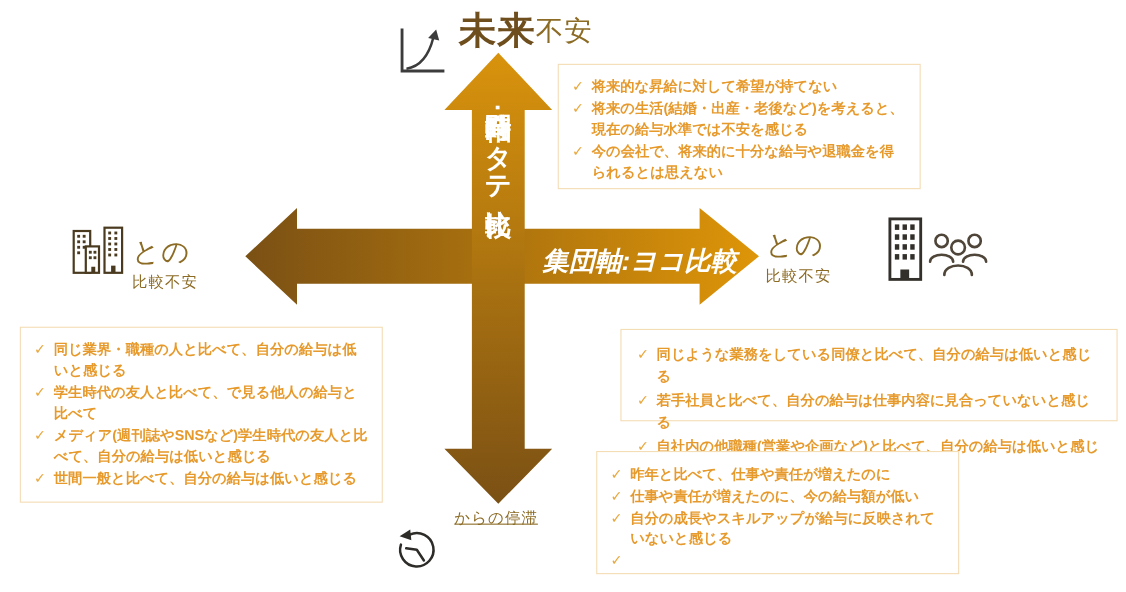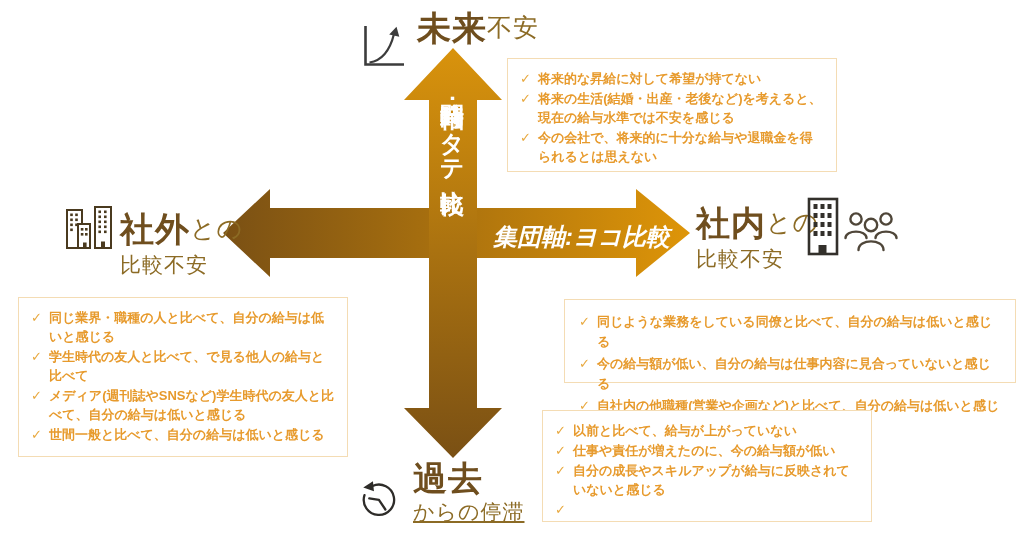--- a/index.html
+++ b/index.html
@@ -19,21 +19,21 @@
     writing-mode:vertical-rl; text-orientation:upright; letter-spacing:1px;
   }
   .axis-label.horizontal {
     left:493px; top:221px; font-size:24px; letter-spacing:0px;font-style:italic;
   }
 
   
   .title-row { display:flex; align-items:flex-start; white-space:nowrap; }
   .title-big { font-size:34px; font-weight:bold; color:#6F4E1E; letter-spacing:1px; line-height:1.05; }
   .title-small { font-size:25px; color:#8C6B25; letter-spacing:1px; }
-  .title-sub { font-size:21px; color:#8C6B25; letter-spacing:1px; margin-top:3px; white-space:nowrap; }
+  .title-sub { font-size:14px; color:#8C6B25; letter-spacing:1px; margin-top:3px; white-space:nowrap; }
 
   
   .note-box {
     position:absolute; background:#ffffff; border:1px solid #F4DCB4;
     box-sizing:border-box; padding:9px 12px;
   }
   .note-list { margin:0; padding:0; list-style:none; }
   .note-item {
     display:flex; gap:7px; color:#E79A2C; font-size:13px;
     line-height:19px; margin:1px 0; font-weight:bold;
@@ -109,29 +109,27 @@
         <rect x="16.8" y="24" width="2.6" height="2.6"></rect>
           <rect x="21" y="24" width="2.6" height="2.6"></rect>
         <rect x="16.8" y="29" width="2.6" height="2.6"></rect>
           <rect x="21" y="29" width="2.6" height="2.6"></rect>
         <rect x="19" y="38.5" width="3.6" height="5.5"></rect>
       </g>
     </svg>
   </div>
   <div class="abs" style="left:120px; top:212px;">
     <div class="title-row">
-      <span class="title-big">社外</span>
       <span class="title-small">との</span>
     </div>
     <div class="title-sub">比較不安</div>
   </div>
 
   <div class="abs" style="left:696px; top:206px;">
     <div class="title-row">
-      <span class="title-big">社内</span>
       <span class="title-small">との</span>
     </div>
     <div class="title-sub">比較不安</div>
   </div>
   <div class="abs" style="left:799px; top:196px;">
     <svg class="icon" width="47" height="61" viewBox="0 0 47 61">
       <rect x="10" y="3" width="28" height="55" fill="none" stroke="#33302B" stroke-width="2.6"></rect>
       <g fill="#33302B">
         <rect x="14.5" y="8" width="4" height="5"></rect>
           <rect x="21.5" y="8" width="4" height="5"></rect>
@@ -161,23 +159,20 @@
   </div>
 
   <div class="abs" style="left:355px; top:475px;">
     <svg class="icon" width="46" height="46" viewBox="0 0 50 50" fill="none" stroke="#2E2C29" stroke-width="2.5" stroke-linecap="round">
       <path d="M19 12 A16.5 16.5 0 1 1 10.3 21.9"></path>
       <polygon points="9,13.5 19.5,6.8 20.6,17.6" fill="#2E2C29" stroke="none"></polygon>
       <path d="M26 27 L15.5 25.5 M26 27 L33 37.5"></path>
     </svg>
   </div>
   <div class="abs" style="left:413px; top:461px;">
-    <div class="title-row">
-      <span class="title-big">過去</span>
-    </div>
     <div class="title-sub" style="margin-top:1px;text-decoration:underline;">からの停滞</div>
   </div>
 
   <div class="note-box" style="left:507px; top:58px; width:330px; height:114px;">
     <ul class="note-list">
       <li class="note-item">
           <span class="check">✓</span>
           <span>将来的な昇給に対して希望が持てない</span>
         </li>
       <li class="note-item">
@@ -213,34 +208,34 @@
   </div>
 
   <div class="note-box wide" style="left:564px; top:299px; width:452px; height:84px; padding:10px 14px;">
     <ul class="note-list">
       <li class="note-item">
           <span class="check">✓</span>
           <span>同じような業務をしている同僚と比べて、自分の給与は低いと感じる</span>
         </li>
       <li class="note-item">
           <span class="check">✓</span>
-          <span>今の給与額が低い、自分の給与は仕事内容に見合っていないと感じる</span>
+          <span>若手社員と比べて、自分の給与は仕事内容に見合っていないと感じる</span>
         </li>
       <li class="note-item">
           <span class="check">✓</span>
           <span>自社内の他職種(営業や企画など)と比べて、自分の給与は低いと感じる</span>
         </li>
     </ul>
   </div>
 
   <div class="note-box" style="left:542px; top:410px; width:330px; height:112px;">
     <ul class="note-list">
       <li class="note-item">
           <span class="check">✓</span>
-          <span>以前と比べて、給与が上がっていない</span>
+          <span>昨年と比べて、仕事や責任が増えたのに</span>
         </li>
       <li class="note-item">
           <span class="check">✓</span>
           <span>仕事や責任が増えたのに、今の給与額が低い</span>
         </li>
       <li class="note-item">
           <span class="check">✓</span>
           <span>自分の成長やスキルアップが給与に反映されていないと感じる</span>
         </li>
       <li class="note-item">

